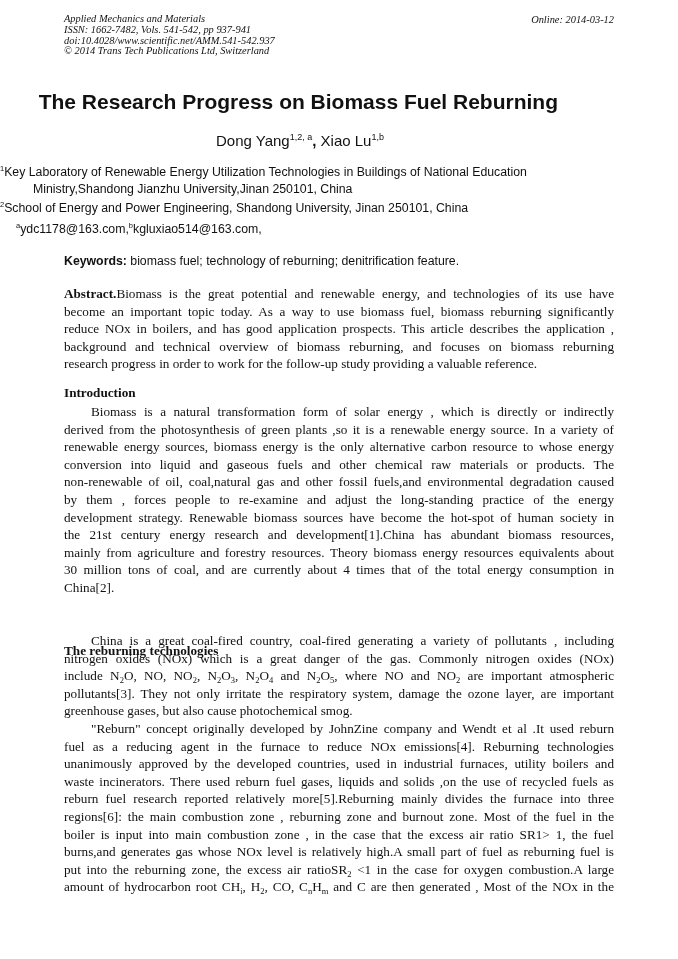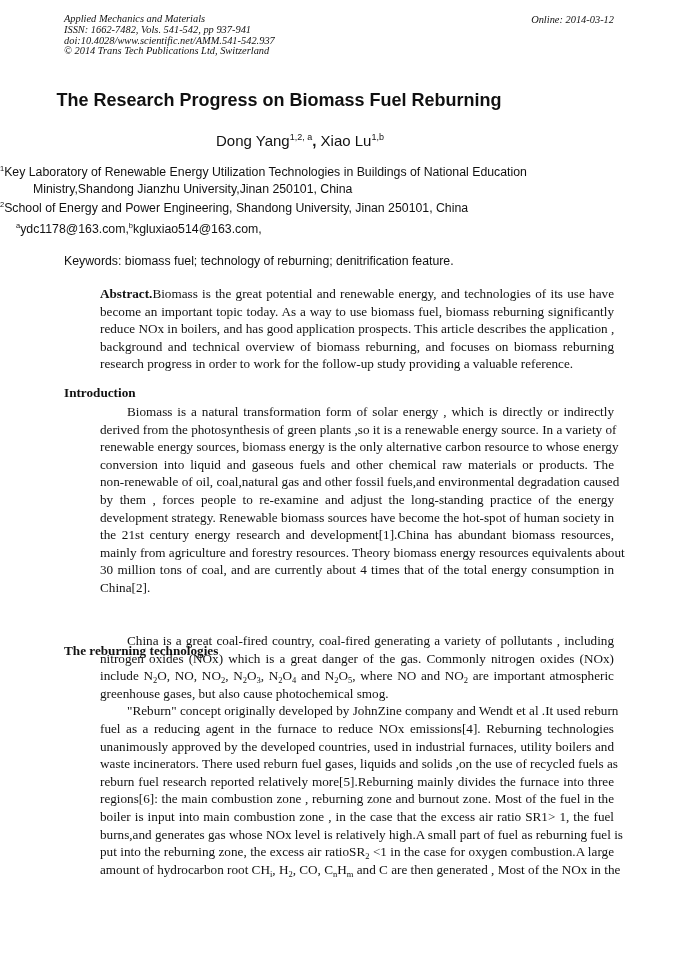--- a/index.html
+++ b/index.html
@@ -2,29 +2,29 @@
 <html><head>
 <meta charset="utf-8">
 <style>
   html, body { margin: 0; padding: 0; background: #ffffff; }
   body { width: 678px; height: 959px; position: relative; overflow: hidden; color: #111; }
   .serif { font-family: "Liberation Serif", "DejaVu Serif", serif; }
   .sans { font-family: "Liberation Sans", "DejaVu Sans", sans-serif; }
   .hdr { position: absolute; left: 64px; top: 14px; font-size: 10.4px; line-height: 10.8px; font-style: italic; }
   .hdr div { white-space: nowrap; }
   .online { position: absolute; right: 64px; top: 14px; font-size: 10.4px; font-style: italic; }
-  .title { position: absolute; left: 0; width: 558px; top: 90px; text-align: center; font-size: 18px; font-weight: bold; }
+  .title { position: absolute; left: 0; width: 558px; top: 90px; text-align: right; font-size: 21px; font-weight: bold; }
   .authors { position: absolute; left: 0; width: 600px; top: 132px; text-align: center; font-size: 15px; }
   .authors sup { font-size: 9px; vertical-align: 6px; }
   .aff { position: absolute; left: 0; width: 678px; text-align: left; font-size: 12.3px; white-space: nowrap; }
   .aff sup { font-size: 7.5px; vertical-align: 5px; }
   .kw { position: absolute; left: 64px; top: 254px; font-size: 12.3px; white-space: nowrap; }
-  .kw b { font-weight: normal; }
+  .kw b { font-weight: bold; }
   .para { position: absolute; left: 64px; width: 550px; font-size: 13.2px; }
-  .line { height: 17.6px; line-height: 17.6px; white-space: nowrap; text-align: justify; text-align-last: justify; overflow: visible; margin-left: 36px; }
+  .line { height: 17.6px; line-height: 17.6px; white-space: nowrap; text-align: justify; text-align-last: justify; overflow: visible; }
   .line.last { text-align-last: left; }
   .line.indent { text-indent: 27px; }
   .heading { position: absolute; left: 64px; font-size: 13.2px; font-weight: bold; }
   sub { font-size: 8.5px; vertical-align: -3px; line-height: 0; }
 </style>
 </head>
 <body>
 
 <div class="hdr serif">
   <div>Applied Mechanics and Materials</div>
@@ -76,20 +76,21 @@
   <div class="line">mainly from agriculture and forestry resources. Theory biomass energy resources equivalents about</div>
   <div class="line">30 million tons of coal, and are currently about 4 times that of the total energy consumption in</div>
   <div class="line last">China[2].</div>
 </div>
 
 <div class="heading serif" style="top:643px;">The reburning technologies</div>
 <div class="para serif" style="top:632px;">
   <div class="line indent">China is a great coal-fired country, coal-fired generating a variety of pollutants , including</div>
   <div class="line">nitrogen oxides (NOx) which is a great danger of the gas. Commonly nitrogen oxides (NOx)</div>
   <div class="line"><span>include N</span><sub>2</sub><span>O, NO, NO</span><sub>2</sub><span>, N</span><sub>2</sub><span>O</span><sub>3</sub><span>, N</span><sub>2</sub><span>O</span><sub>4</sub><span> and N</span><sub>2</sub><span>O</span><sub>5</sub><span>, where NO and NO</span><sub>2</sub><span> are important atmospheric</span></div>
+  <div class="line">pollutants[3]. They not only irritate the respiratory system, damage the ozone layer, are important</div>
   <div class="line last">greenhouse gases, but also cause photochemical smog.</div>
   <div class="line indent">"Reburn" concept originally developed by JohnZine company and Wendt et al .It used reburn</div>
   <div class="line">fuel as a reducing agent in the furnace to reduce NOx emissions[4]. Reburning technologies</div>
   <div class="line">unanimously approved by the developed countries, used in industrial furnaces, utility boilers and</div>
   <div class="line">waste incinerators. There used reburn fuel gases, liquids and solids ,on the use of recycled fuels as</div>
   <div class="line">reburn fuel research reported relatively more[5].Reburning mainly divides the furnace into three</div>
   <div class="line">regions[6]: the main combustion zone , reburning zone and burnout zone. Most of the fuel in the</div>
   <div class="line">boiler is input into main combustion zone , in the case that the excess air ratio SR1&gt; 1, the fuel</div>
   <div class="line">burns,and generates gas whose NOx level is relatively high.A small part of fuel as reburning fuel is</div>
   <div class="line"><span>put into the reburning zone, the excess air ratioSR</span><sub>2</sub><span> &lt;1 in the case for oxygen combustion.A large</span></div>

